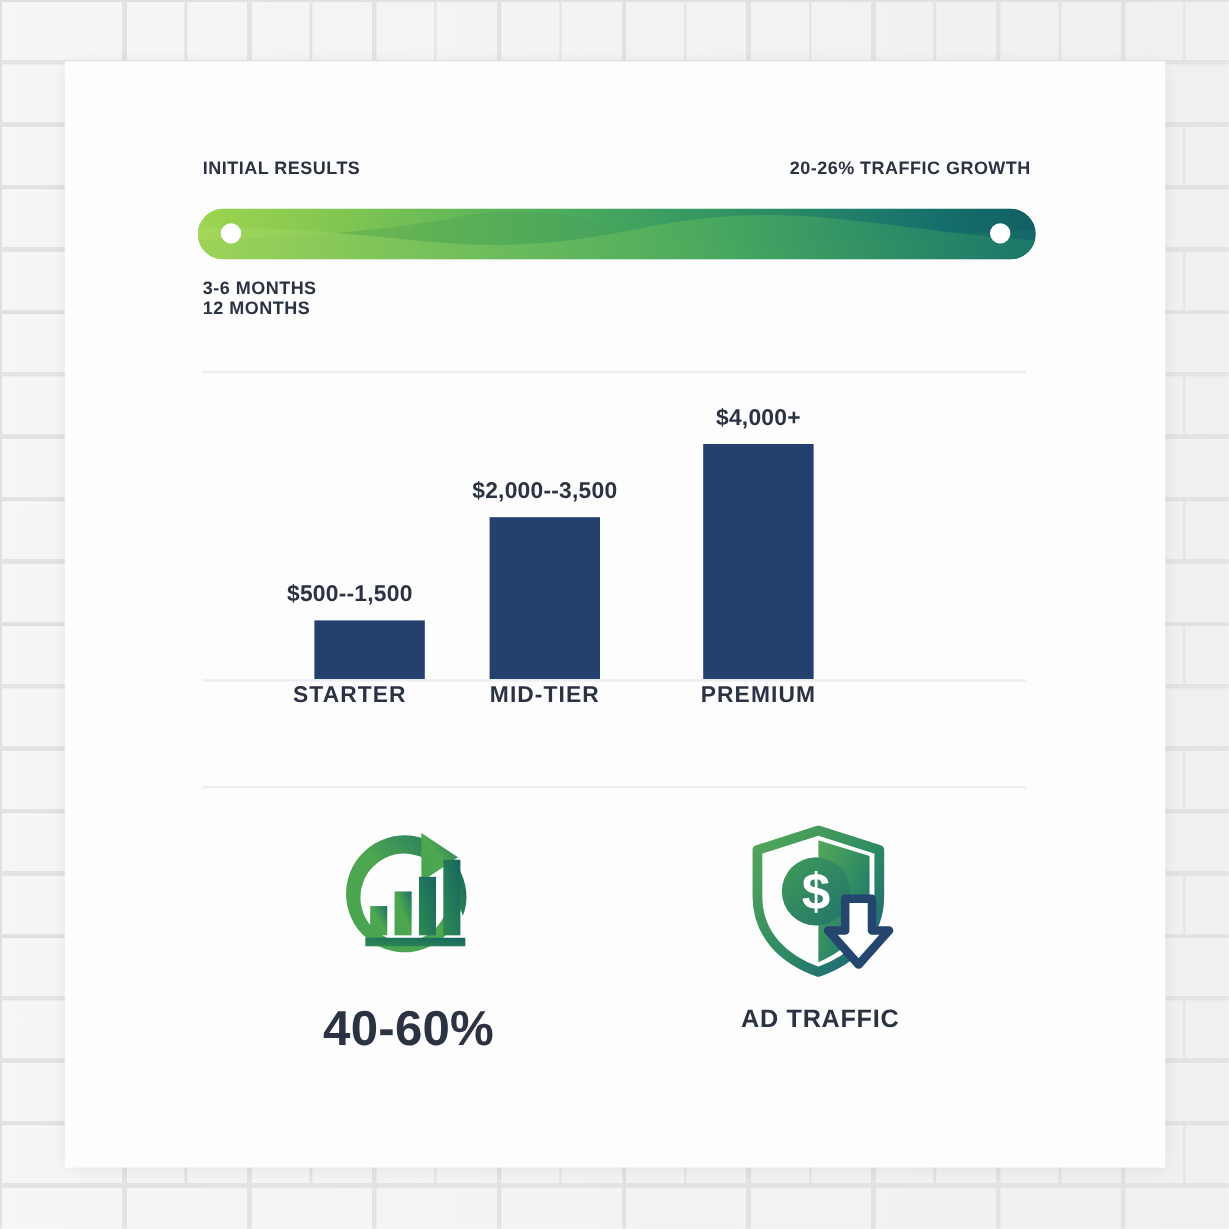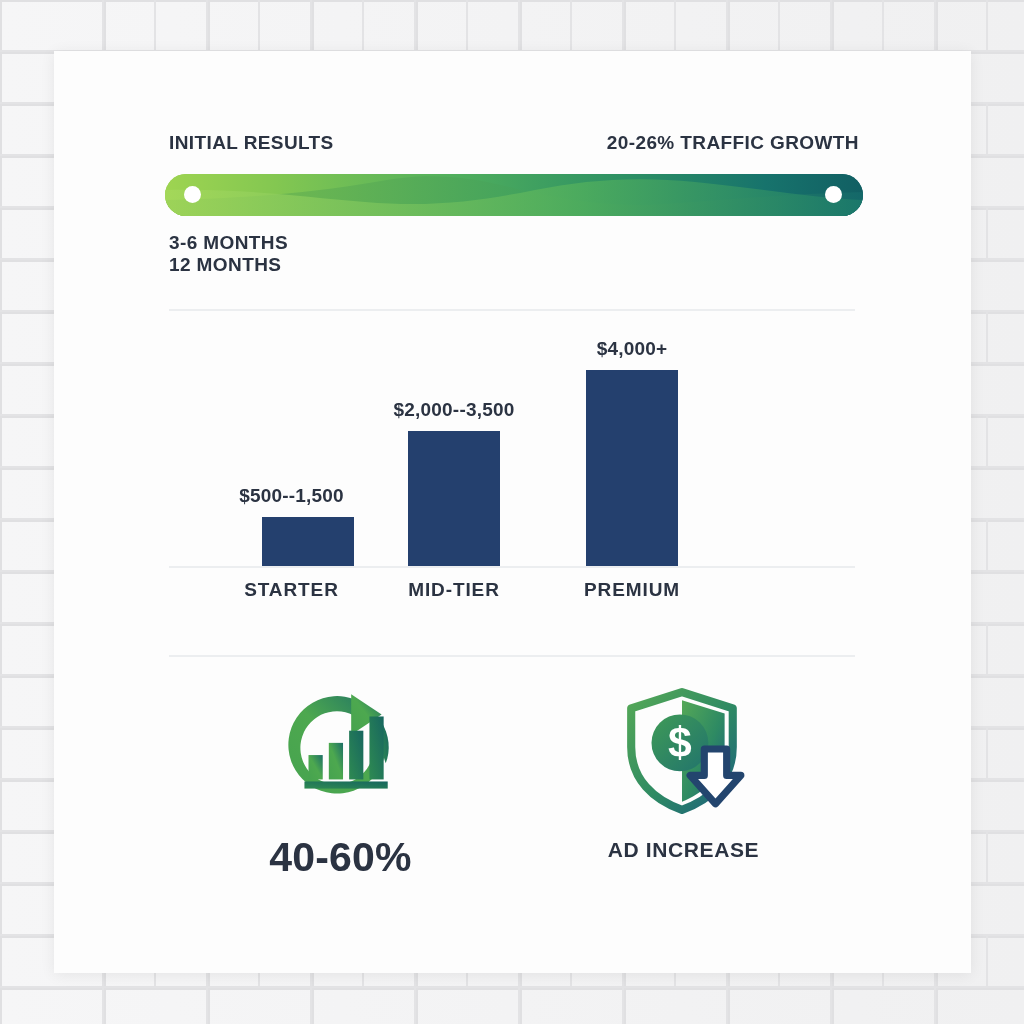--- a/index.html
+++ b/index.html
@@ -89,21 +89,21 @@
     position: absolute;
     left: 115px;
     top: 181px;
     width: 690px;
     display: flex;
     justify-content: space-between;
     align-items: baseline;
     flex-direction: column;
   }
   .tl-label {
-    font-size: 19px;
+    font-size: 15px;
     font-weight: 700;
     letter-spacing: 0.4px;
     color: #2b3342;
     white-space: nowrap;
   }
 
   #timeline-bar {
     position: absolute;
     left: 111px;
     top: 123px;
@@ -172,21 +172,21 @@
   }
   .bar-rect {
     width: 92px;
     background: #24406e;
   }
   .bar-cat {
     position: absolute;
     top: 100%;
     left: 50%;
     transform: translateX(-50%);
-    margin-top: 13px;
+    margin-top: 3px;
     font-size: 19px;
     font-weight: 700;
     color: #2b3342;
     letter-spacing: 0.9px;
     white-space: nowrap;
   }
 
   
   #stats {
     position: absolute;
@@ -339,18 +339,18 @@
               </linearGradient>
             </defs>
             <path d="M62,6 L112,22 L112,60 C112,92 90,112 62,122 C34,112 12,92 12,60 L12,22 Z" fill="none" stroke="url(#gs1)" stroke-width="8" stroke-linejoin="round"></path>
             <path d="M62,14 L62,114 C86,104 104,86 104,60 L104,27 Z" fill="url(#gs1)"></path>
             <circle cx="60" cy="56" r="28" fill="url(#gs2)"></circle>
             <text x="60" y="70" text-anchor="middle" font-family="'Liberation Sans',sans-serif" font-size="42" font-weight="bold" fill="#ffffff">$</text>
             <path d="M84,62 L106,62 L106,88 L120,88 L95,116 L70,88 L84,88 Z" fill="#ffffff" stroke="#23456E" stroke-width="7" stroke-linejoin="round"></path>
           </svg>
         </div>
 
-        <div class="stat-sub solo">AD INCREASE</div>
+        <div class="stat-sub solo">AD TRAFFIC</div>
       </div>
 
     </div>
   </div>
 </div>
 
 </body></html>

